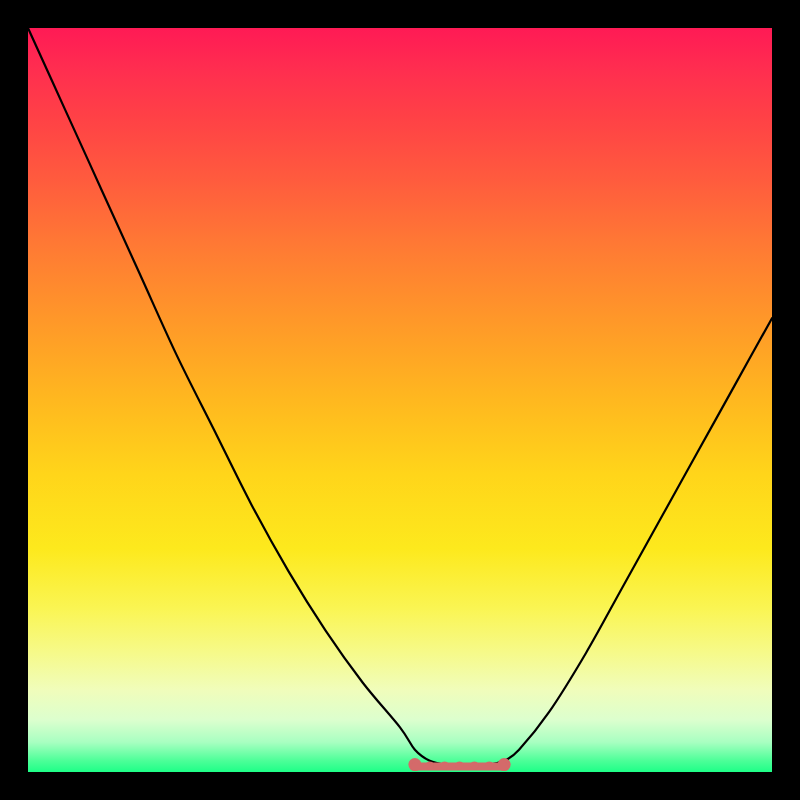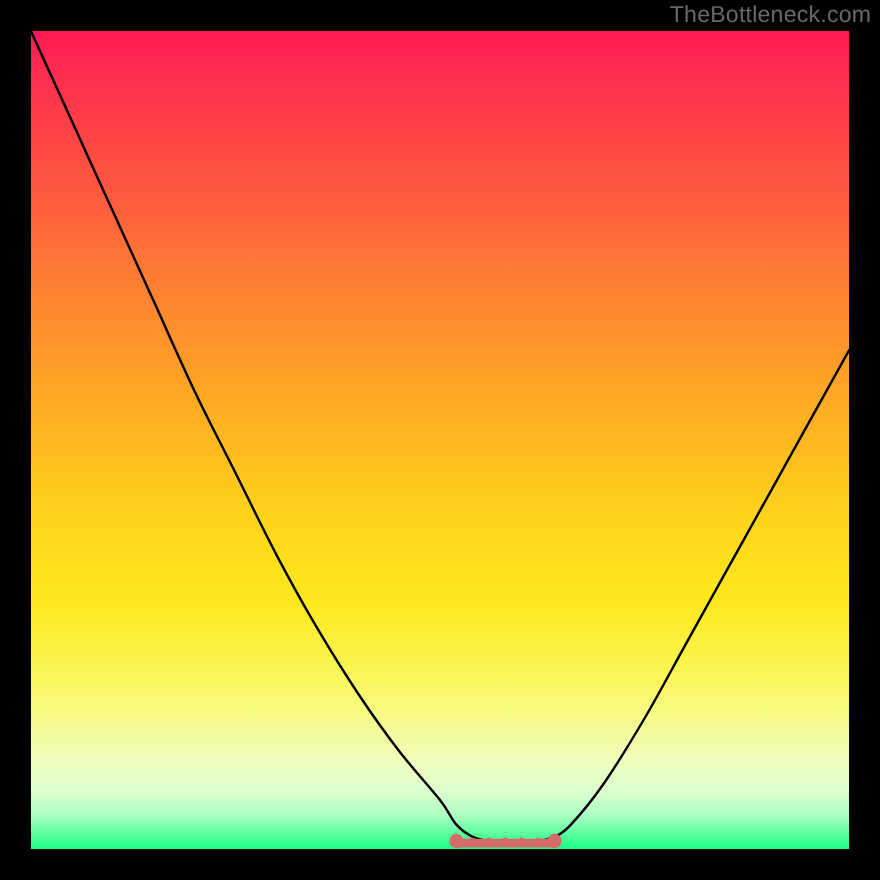--- a/index.html
+++ b/index.html
@@ -72,21 +72,20 @@
     width: 100%;
     height: 100%;
     z-index: 4;
   }
 </style>
 </head>
 <body>
 
 <div class="frame">
 
-  <div class="watermark">TheBottleneck.com</div>
 
   <div class="plot-area">
     <div class="gradient"></div>
 
     <svg class="curve" viewBox="0 0 744 744" preserveAspectRatio="none">
       <path id="curve-path" fill="none" stroke="#000000" stroke-width="2.2" stroke-linecap="round" stroke-linejoin="round" d="M 0.00 0.00 C 6.20 13.64, 24.80 54.56, 37.20 81.84 C 49.60 109.12, 62.00 136.40, 74.40 163.68 C 86.80 190.96, 99.20 218.24, 111.60 245.52 C 124.00 272.80, 136.40 301.32, 148.80 327.36 C 161.20 353.40, 173.60 376.96, 186.00 401.76 C 198.40 426.56, 210.80 452.60, 223.20 476.16 C 235.60 499.72, 248.00 522.04, 260.40 543.12 C 272.80 564.20, 285.20 584.04, 297.60 602.64 C 310.00 621.24, 322.40 638.60, 334.80 654.72 C 347.20 670.84, 363.32 688.20, 372.00 699.36 C 380.68 710.52, 381.92 716.10, 386.88 721.68 C 391.84 727.26, 396.80 730.36, 401.76 732.84 C 406.72 735.32, 411.68 735.94, 416.64 736.56 C 421.60 737.18, 426.56 736.56, 431.52 736.56 C 436.48 736.56, 441.44 736.56, 446.40 736.56 C 451.36 736.56, 456.32 737.18, 461.28 736.56 C 466.24 735.94, 471.20 735.32, 476.16 732.84 C 481.12 730.36, 483.60 729.74, 491.04 721.68 C 498.48 713.62, 509.64 700.60, 520.80 684.48 C 531.96 668.36, 545.60 646.04, 558.00 624.96 C 570.40 603.88, 582.80 580.32, 595.20 558.00 C 607.60 535.68, 620.00 513.36, 632.40 491.04 C 644.80 468.72, 657.20 446.40, 669.60 424.08 C 682.00 401.76, 694.40 379.44, 706.80 357.12 C 719.20 334.80, 737.80 301.32, 744.00 290.16"></path>
     </svg>
 
     <svg class="pink" viewBox="0 0 744 744" preserveAspectRatio="none">
       <g id="pink-group">

